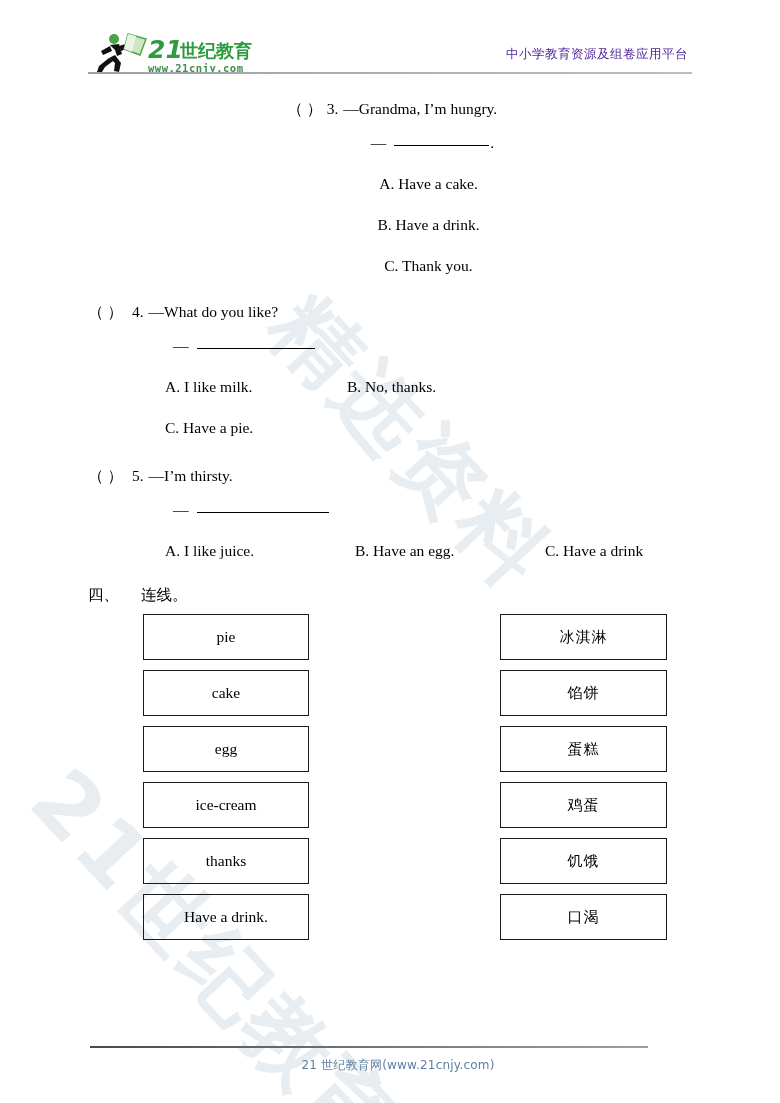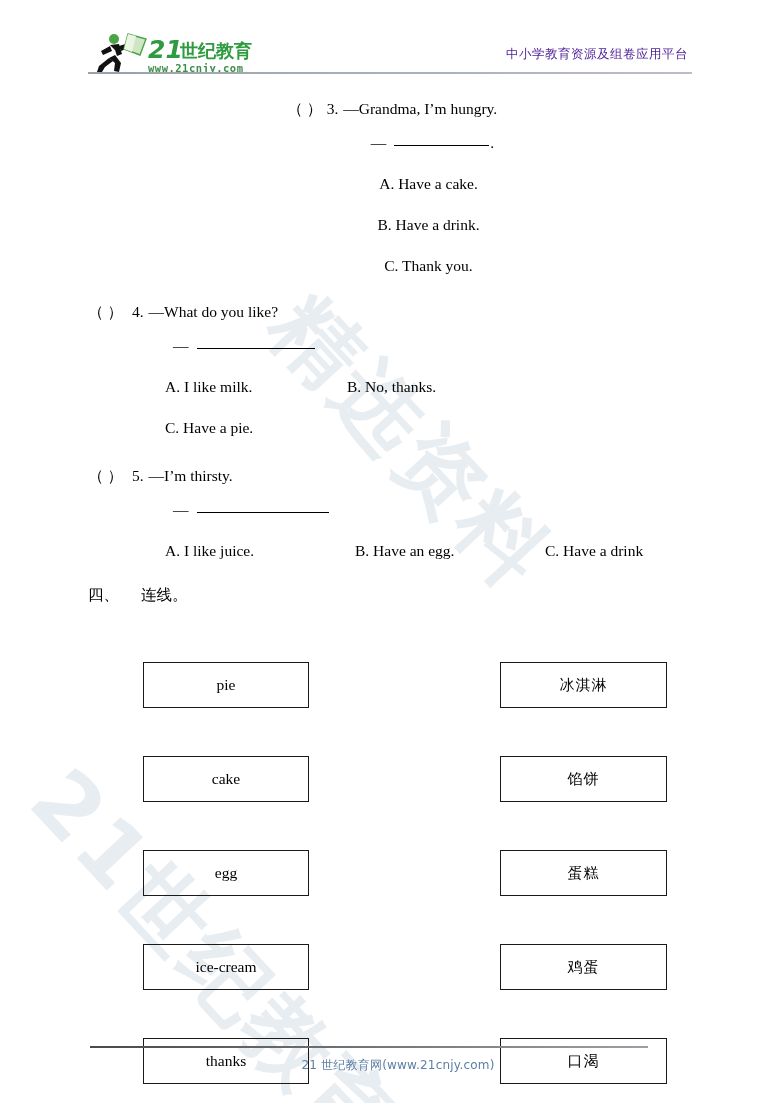--- a/index.html
+++ b/index.html
@@ -151,21 +151,20 @@
   .match-box {
     box-sizing: border-box;
     height: 46px;
     border: 1.3px solid #1a1a1a;
     margin-bottom: 10px;
     display: flex;
     align-items: center;
     justify-content: center;
     background: transparent;
     font-size: 15.5px;
-    margin-top: 48px;
   }
   .match-box.cn {
     font-family: "DejaVu Sans", sans-serif;
     font-size: 15px;
     letter-spacing: 1px;
   }
 
   
   #footer-rule {
     position: absolute;
@@ -287,20 +286,21 @@
       <div class="match-box">egg</div>
       <div class="match-box">ice-cream</div>
       <div class="match-box">thanks</div>
       <div class="match-box">Have a drink.</div>
     </div>
     <div class="match-col" id="match-col-right">
       <div class="match-box cn">冰淇淋</div>
       <div class="match-box cn">馅饼</div>
       <div class="match-box cn">蛋糕</div>
       <div class="match-box cn">鸡蛋</div>
+      <div class="match-box cn">饥饿</div>
       <div class="match-box cn">口渴</div>
     </div>
   </div>
 
   <div id="footer-rule"></div>
   <div id="footer-text">21 世纪教育网(www.21cnjy.com)</div>
 
 </div>
 
 </body></html>

